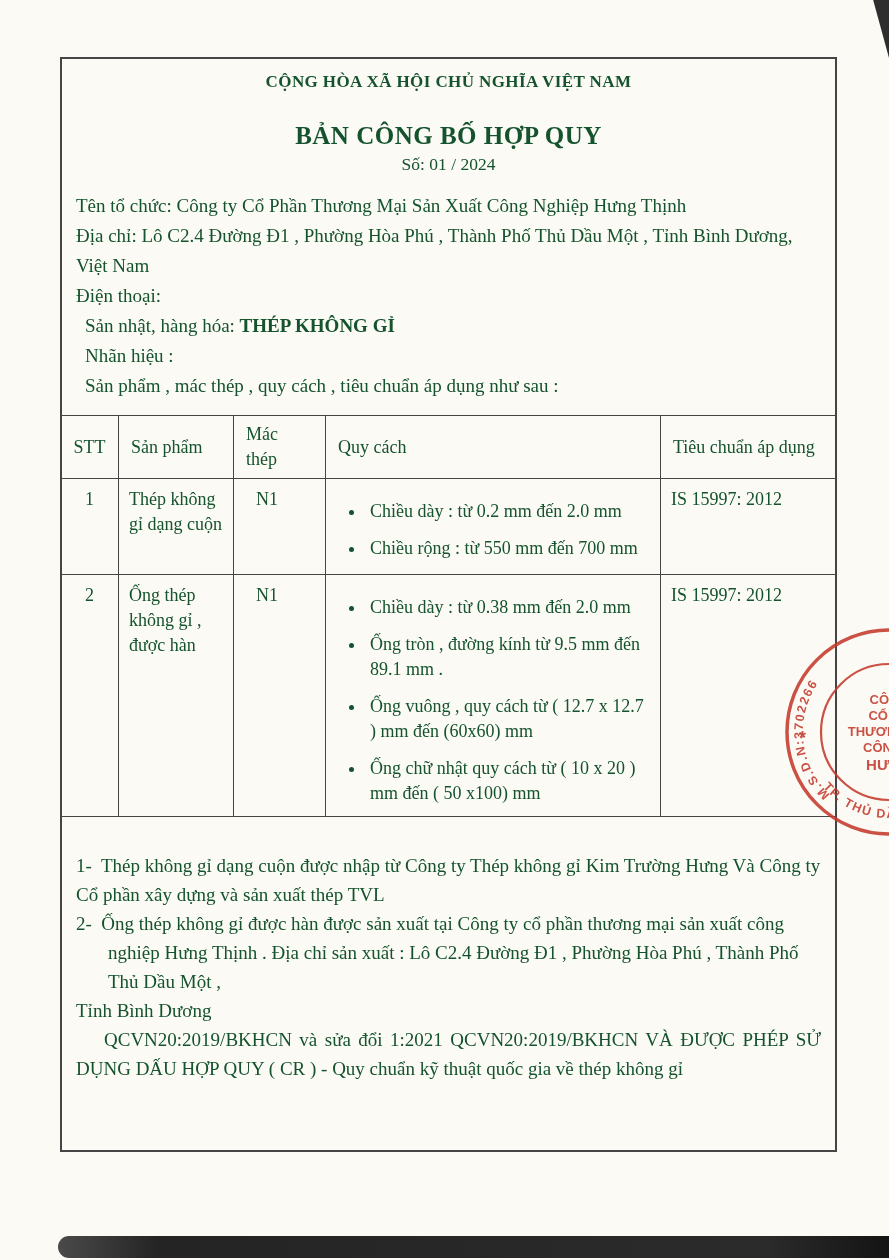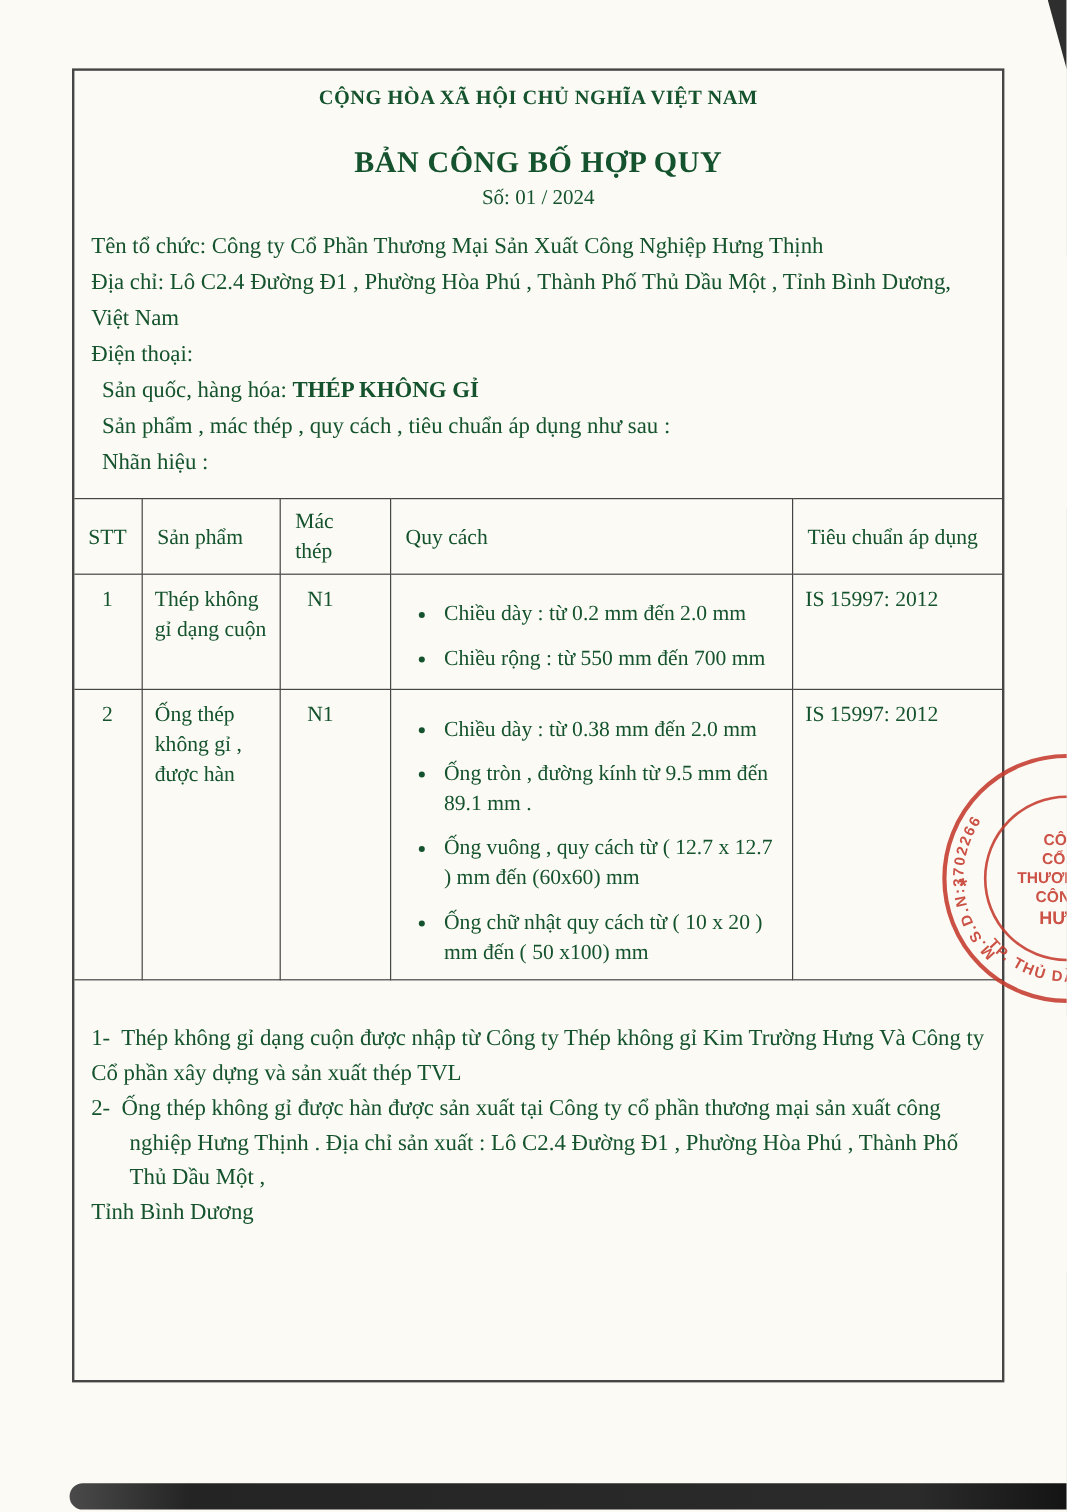--- a/index.html
+++ b/index.html
@@ -142,23 +142,23 @@
   <div class="frame">
 
     <div class="nat-header">CỘNG HÒA XÃ HỘI CHỦ NGHĨA VIỆT NAM</div>
     <div class="doc-title">BẢN CÔNG BỐ HỢP QUY</div>
     <div class="doc-number">Số: 01 / 2024</div>
 
     <div class="body-block">
       <p>Tên tổ chức: Công ty Cổ Phần Thương Mại Sản Xuất Công Nghiệp Hưng Thịnh</p>
       <p>Địa chỉ: Lô C2.4 Đường Đ1 , Phường Hòa Phú , Thành Phố Thủ Dầu Một , Tỉnh Bình Dương, Việt Nam</p>
       <p>Điện thoại:</p>
-      <p class="ind"><span>Sản quốc, hàng hóa: </span><span class="b">THÉP KHÔNG GỈ</span></p>
+      <p class="ind"><span>Sản nhật, hàng hóa: </span><span class="b">THÉP KHÔNG GỈ</span></p>
+      <p class="ind">Nhãn hiệu :</p>
       <p class="ind">Sản phẩm , mác thép , quy cách , tiêu chuẩn áp dụng như sau :</p>
-      <p class="ind">Nhãn hiệu :</p>
     </div>
 
     <table class="spec-table">
       <colgroup>
         <col style="width:58px">
           <col style="width:115px">
           <col style="width:92px">
           <col style="width:335px">
           <col>
       </colgroup>
@@ -198,20 +198,21 @@
           </td>
           <td>IS 15997: 2012</td>
         </tr>
       </tbody>
     </table>
 
     <div class="notes">
       <p class="note1"><span>1-</span>&nbsp; <span>Thép không gỉ dạng cuộn được nhập từ Công ty Thép không gỉ Kim Trường Hưng Và Công ty Cổ phần xây dựng và sản xuất thép TVL</span></p>
       <p class="note2"><span>2-</span>&nbsp; <span>Ống thép không gỉ được hàn được sản xuất tại Công ty cổ phần thương mại sản xuất công nghiệp Hưng Thịnh . Địa chỉ sản xuất : Lô C2.4 Đường Đ1 , Phường Hòa Phú , Thành Phố Thủ Dầu Một ,</span></p>
       <p class="province">Tỉnh Bình Dương</p>
+      <p class="final">QCVN20:2019/BKHCN và sửa đổi 1:2021 QCVN20:2019/BKHCN VÀ ĐƯỢC PHÉP SỬ DỤNG DẤU HỢP QUY ( CR ) -  Quy chuẩn kỹ thuật quốc gia về thép không gỉ</p>
     </div>
 
   </div>
 
   <svg class="stamp" width="216" height="216" viewBox="0 0 216 216">
     <defs>
       <path id="arcCW" d="M108,22 A86,86 0 1,1 107.8,22"></path>
       <path id="arcCCW" d="M108,22 A86,86 0 1,0 108.2,22"></path>
     </defs>
     <circle cx="108" cy="108" r="102" fill="none" stroke="#c5382c" stroke-width="3.5"></circle>

